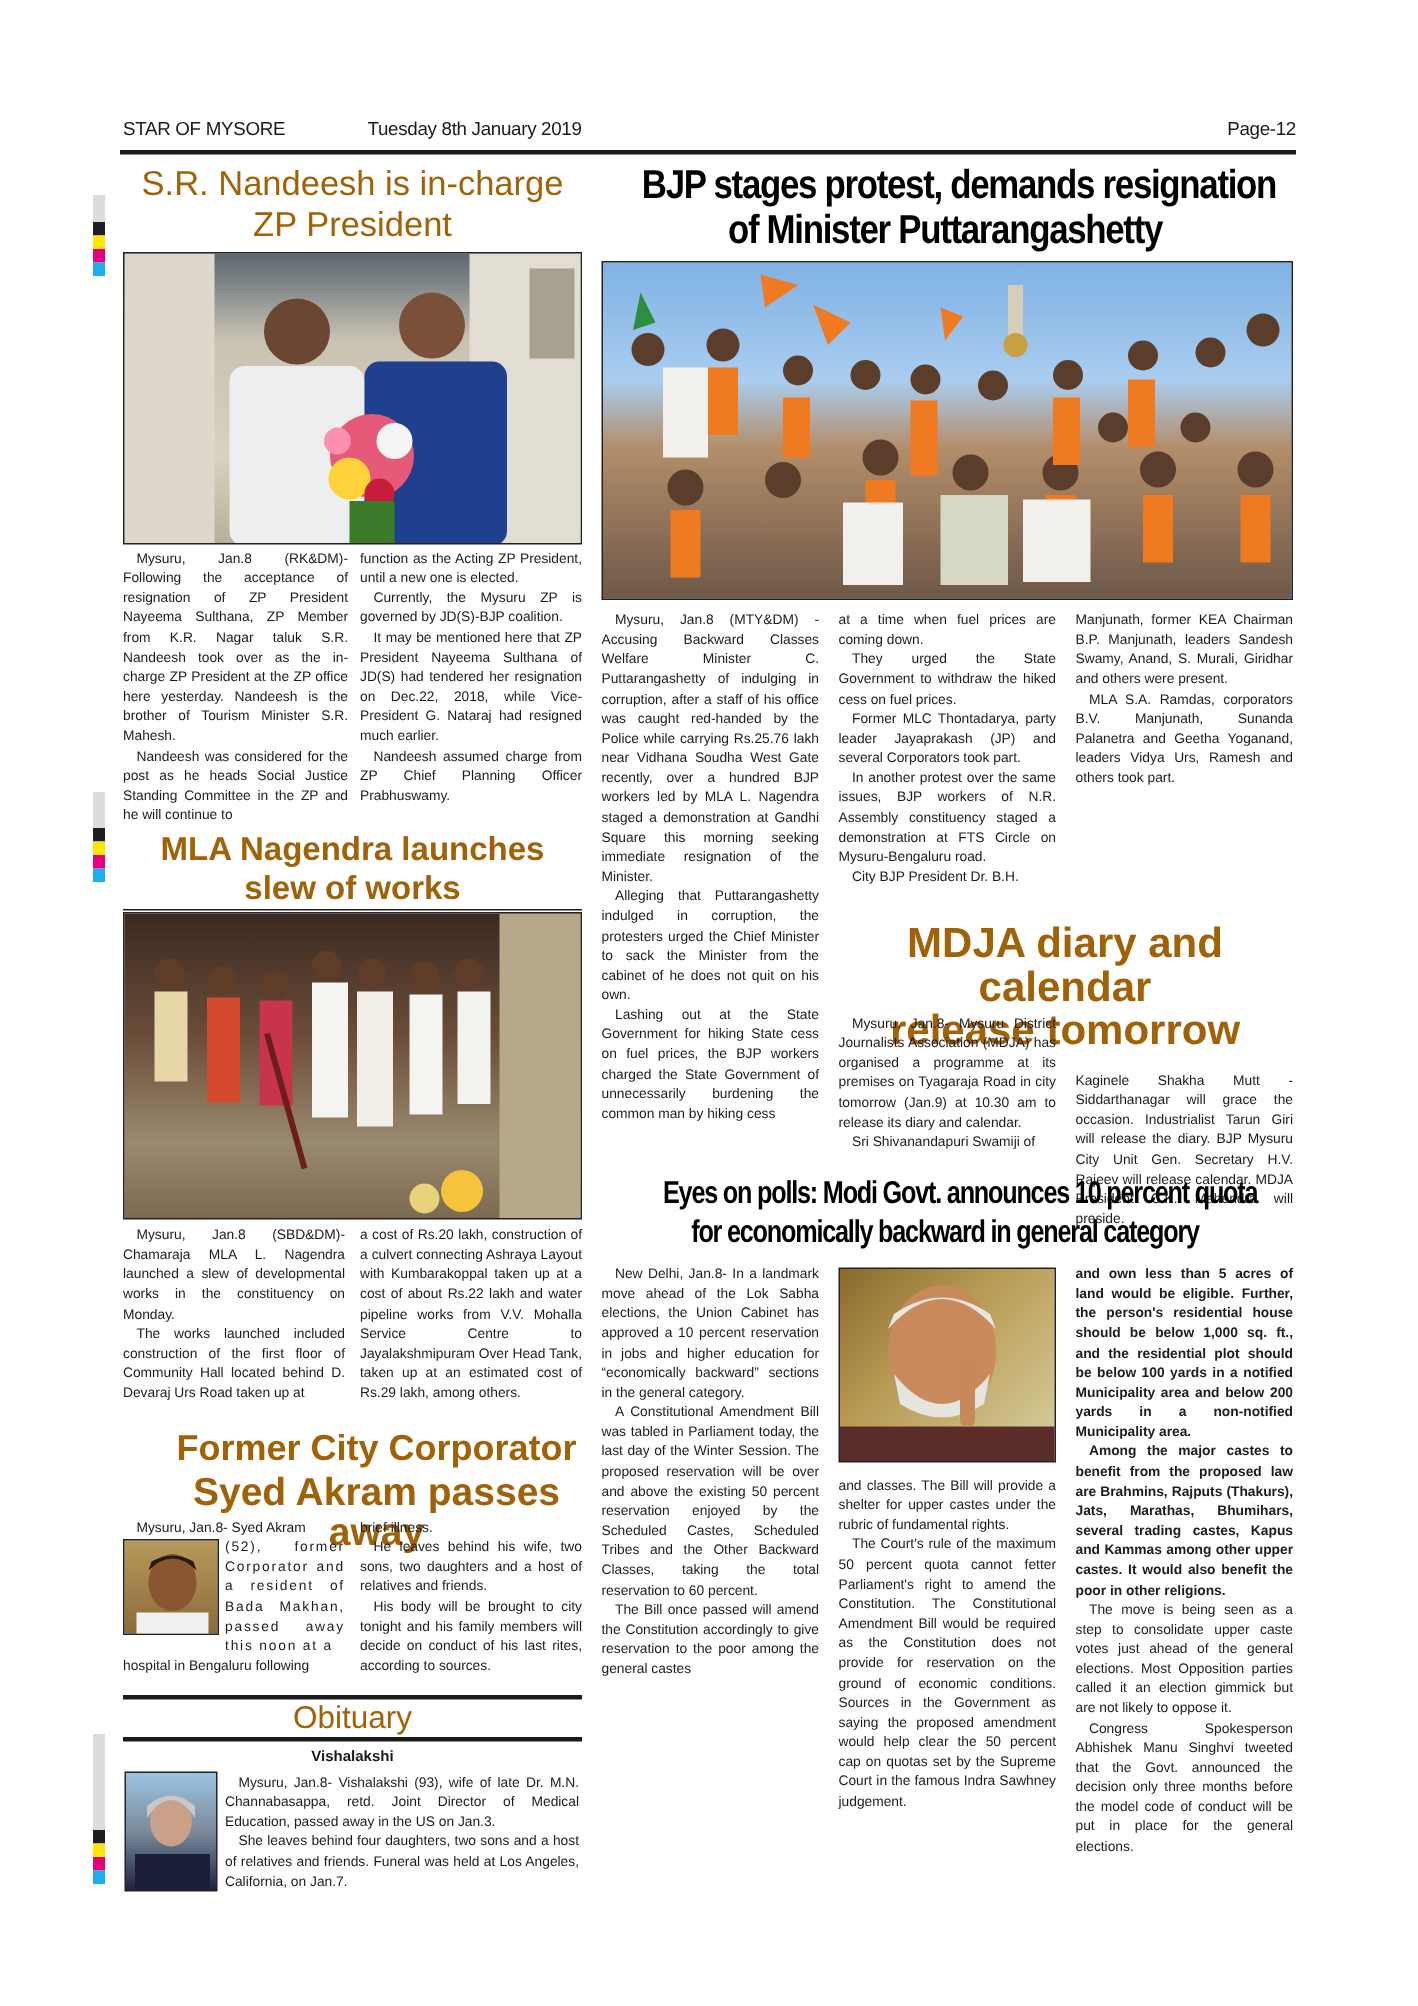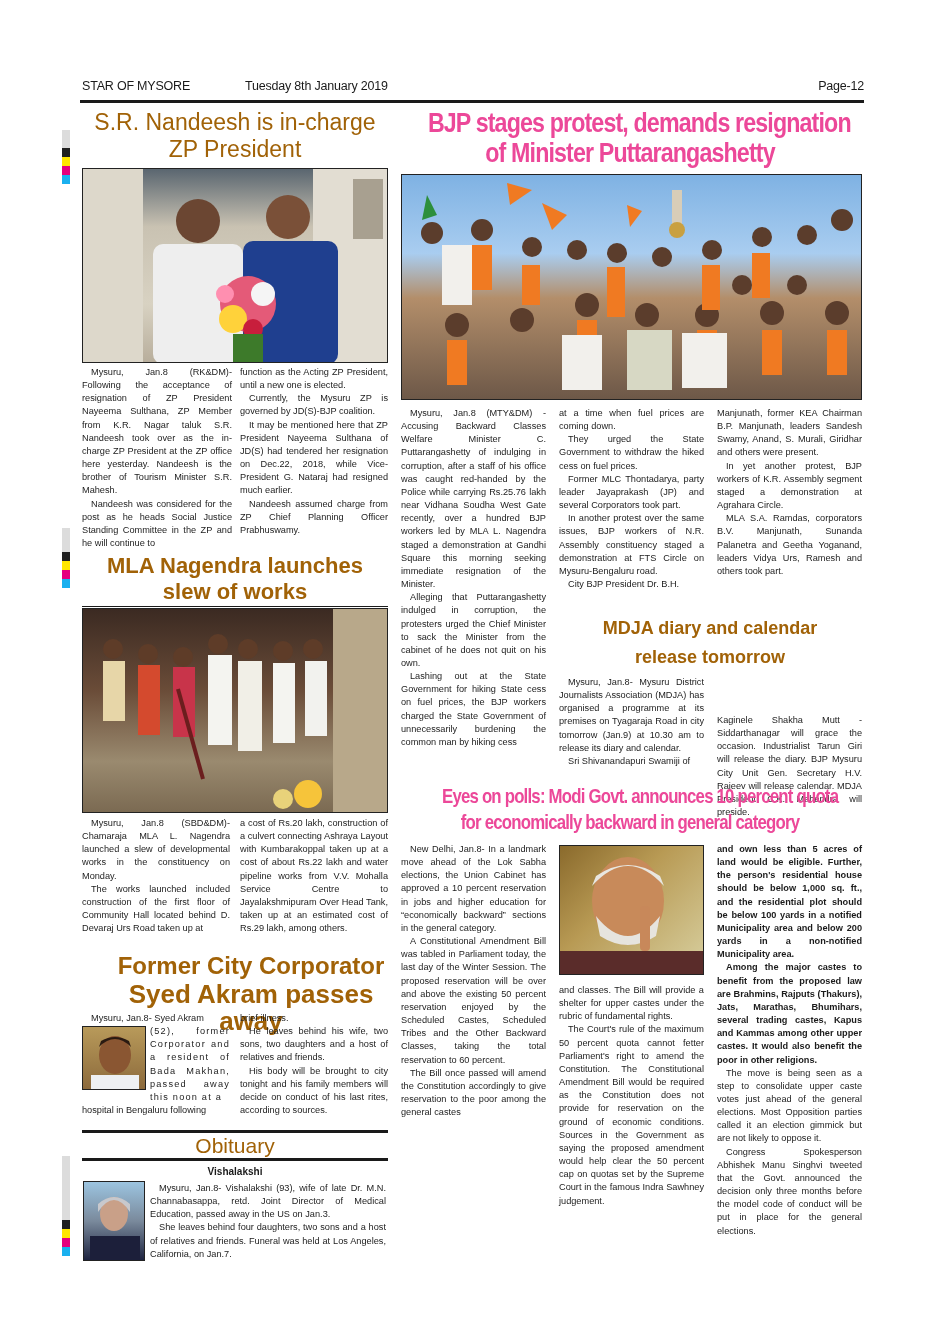--- a/index.html
+++ b/index.html
@@ -20,21 +20,21 @@
   .reg { position: absolute; left: 62px; width: 8px; }
   .reg div { width: 8px; }
   .reg .g { background: #dcdcdc; }
   .reg .k { background: #1f1f1f; height: 9px; }
   .reg .y { background: #ffe600; height: 9px; }
   .reg .m { background: #e5007e; height: 9px; }
   .reg .c { background: #1ab0ef; height: 9px; }
 
   
   .hl-sans { font-family: "Liberation Sans", sans-serif; text-align: center; line-height: 1.18; color: #a16207; }
-  .hl-cond { font-family: "Liberation Sans", sans-serif; font-weight: bold; text-align: center; color: #ec4899; transform-origin: center top; letter-spacing: -1px; }
+  .hl-cond { font-family: "Liberation Sans", sans-serif; font-weight: bold; text-align: center; color: #000000; transform-origin: center top; letter-spacing: -1px; }
 
   
   .col { position: absolute; font-size: 9.2px; line-height: 13.15px; text-align: justify; color: #1c1c1c; }
   .col p { text-indent: 9px; }
   .col p + p { margin-top: 0; }
   .bold { font-weight: bold; }
 
   
   .photo { position: absolute; border: 1px solid #222; overflow: hidden; }
   .rule { position: absolute; background: #1a1a1a; }
@@ -163,21 +163,20 @@
 </div>
 <div class="col" style="left:559px; top:407px; width:145px;">
   <p style="text-indent:0;">at a time when fuel prices are coming down.</p>
   <p>They urged the State Government to withdraw the hiked cess on fuel prices.</p>
   <p>Former MLC Thontadarya, party leader Jayaprakash (JP) and several Corporators took part.</p>
   <p>In another protest over the same issues, BJP workers of N.R. Assembly constituency staged a demonstration at FTS Circle on Mysuru-Bengaluru road.</p>
   <p>City BJP President Dr. B.H.</p>
 </div>
 <div class="col" style="left:717px; top:407px; width:145px;">
   <p style="text-indent:0;">Manjunath, former KEA Chairman B.P. Manjunath, leaders Sandesh Swamy, Anand, S. Murali, Giridhar and others were present.</p>
-  <p>In yet another protest, BJP workers of K.R. Assembly segment staged a demonstration at Agrahara Circle.</p>
   <p>MLA S.A. Ramdas, corporators B.V. Manjunath, Sunanda Palanetra and Geetha Yoganand, leaders Vidya Urs, Ramesh and others took part.</p>
 </div>
 
 <div class="abs hl-sans" style="left:80px; top:553px; width:310px; font-size:22px; font-weight:bold; line-height:26px;">
   <div>MLA Nagendra launches</div>
   <div>slew of works</div>
 </div>
 <div class="rule" style="left:82px; top:606px; width:306px; height:1px;"></div>
 <div class="photo" style="left:82px; top:608px; width:306px; height:205px; background:linear-gradient(180deg,#3b2a22 0%,#6a4c38 40%,#9a8a6f 75%,#7b6a52 100%);">
   <svg width="306" height="205" viewBox="0 0 306 205">
@@ -204,21 +203,21 @@
   </svg>
 </div>
 <div class="col" style="left:82px; top:817px; width:148px;">
   <p>Mysuru, Jan.8 (SBD&amp;DM)- Chamaraja MLA L. Nagendra launched a slew of developmental works in the constituency on Monday.</p>
   <p>The works launched included construction of the first floor of Community Hall located behind D. Devaraj Urs Road taken up at</p>
 </div>
 <div class="col" style="left:240px; top:817px; width:148px;">
   <p style="text-indent:0;">a cost of Rs.20 lakh, construction of a culvert connecting Ashraya Layout with Kumbarakoppal taken up at a cost of about Rs.22 lakh and water pipeline works from V.V. Mohalla Service Centre to Jayalakshmipuram Over Head Tank, taken up at an estimated cost of Rs.29 lakh, among others.</p>
 </div>
 
-<div class="abs hl-sans" style="left:555px; top:614px; width:310px; font-size:18px; font-weight:bold; line-height:29px;">
+<div class="abs hl-sans" style="left:555px; top:614px; width:310px; font-size:28px; font-weight:bold; line-height:29px;">
   <div>MDJA diary and calendar</div>
   <div>release tomorrow</div>
 </div>
 <div class="col" style="left:559px; top:676px; width:145px;">
   <p>Mysuru, Jan.8- Mysuru District Journalists Association (MDJA) has organised a programme at its premises on Tyagaraja Road in city tomorrow (Jan.9) at 10.30 am to release its diary and calendar.</p>
   <p>Sri Shivanandapuri Swamiji of</p>
 </div>
 <div class="col" style="left:717px; top:676px; width:145px;">
   <p style="text-indent:0;margin-top:38px;">Kaginele Shakha Mutt - Siddarthanagar will grace the occasion. Industrialist Tarun Giri will release the diary. BJP Mysuru City Unit Gen. Secretary H.V. Rajeev will release calendar. MDJA President C.K. Mahendra will preside.</p>
 </div>

